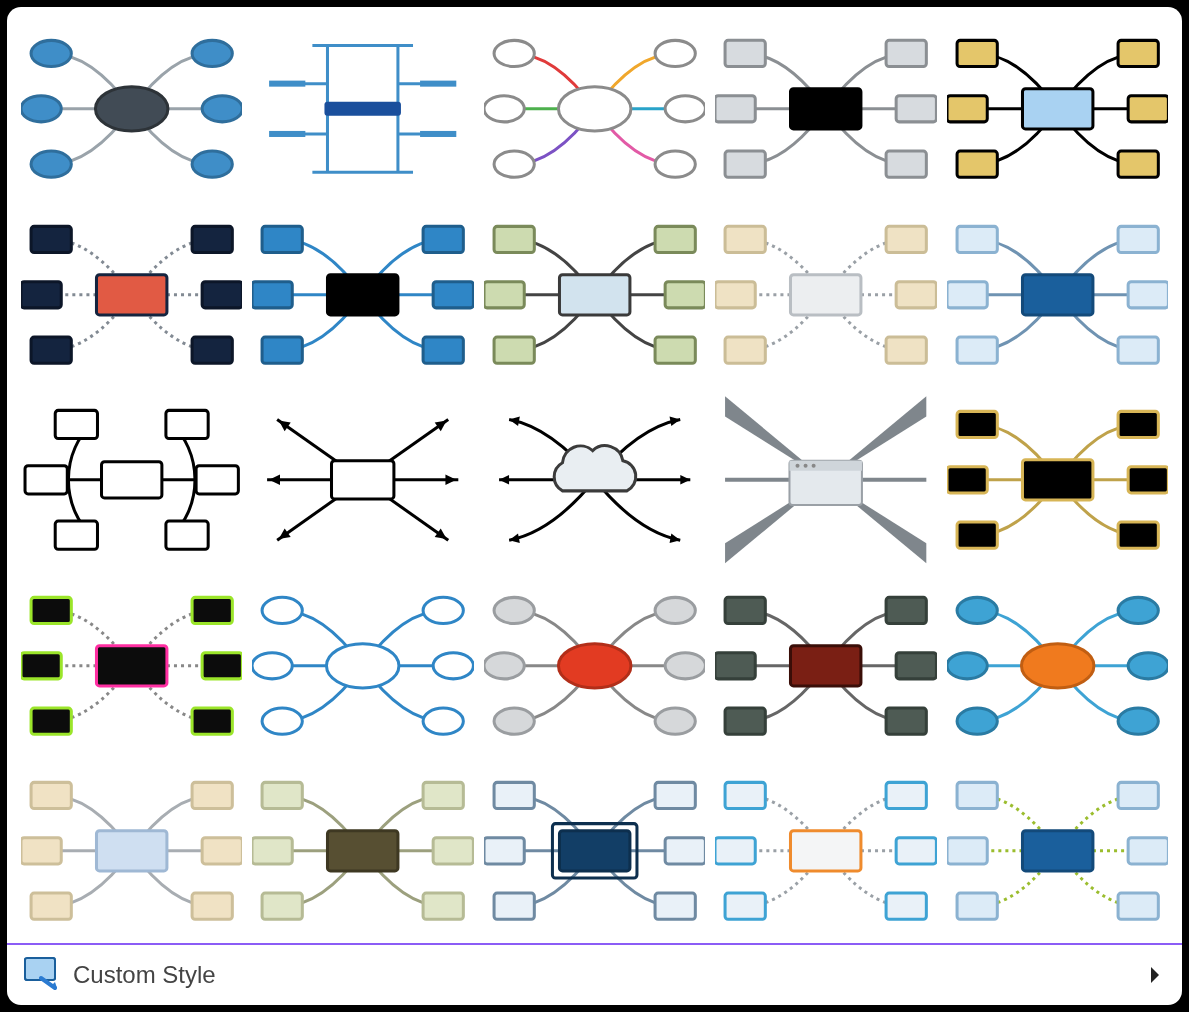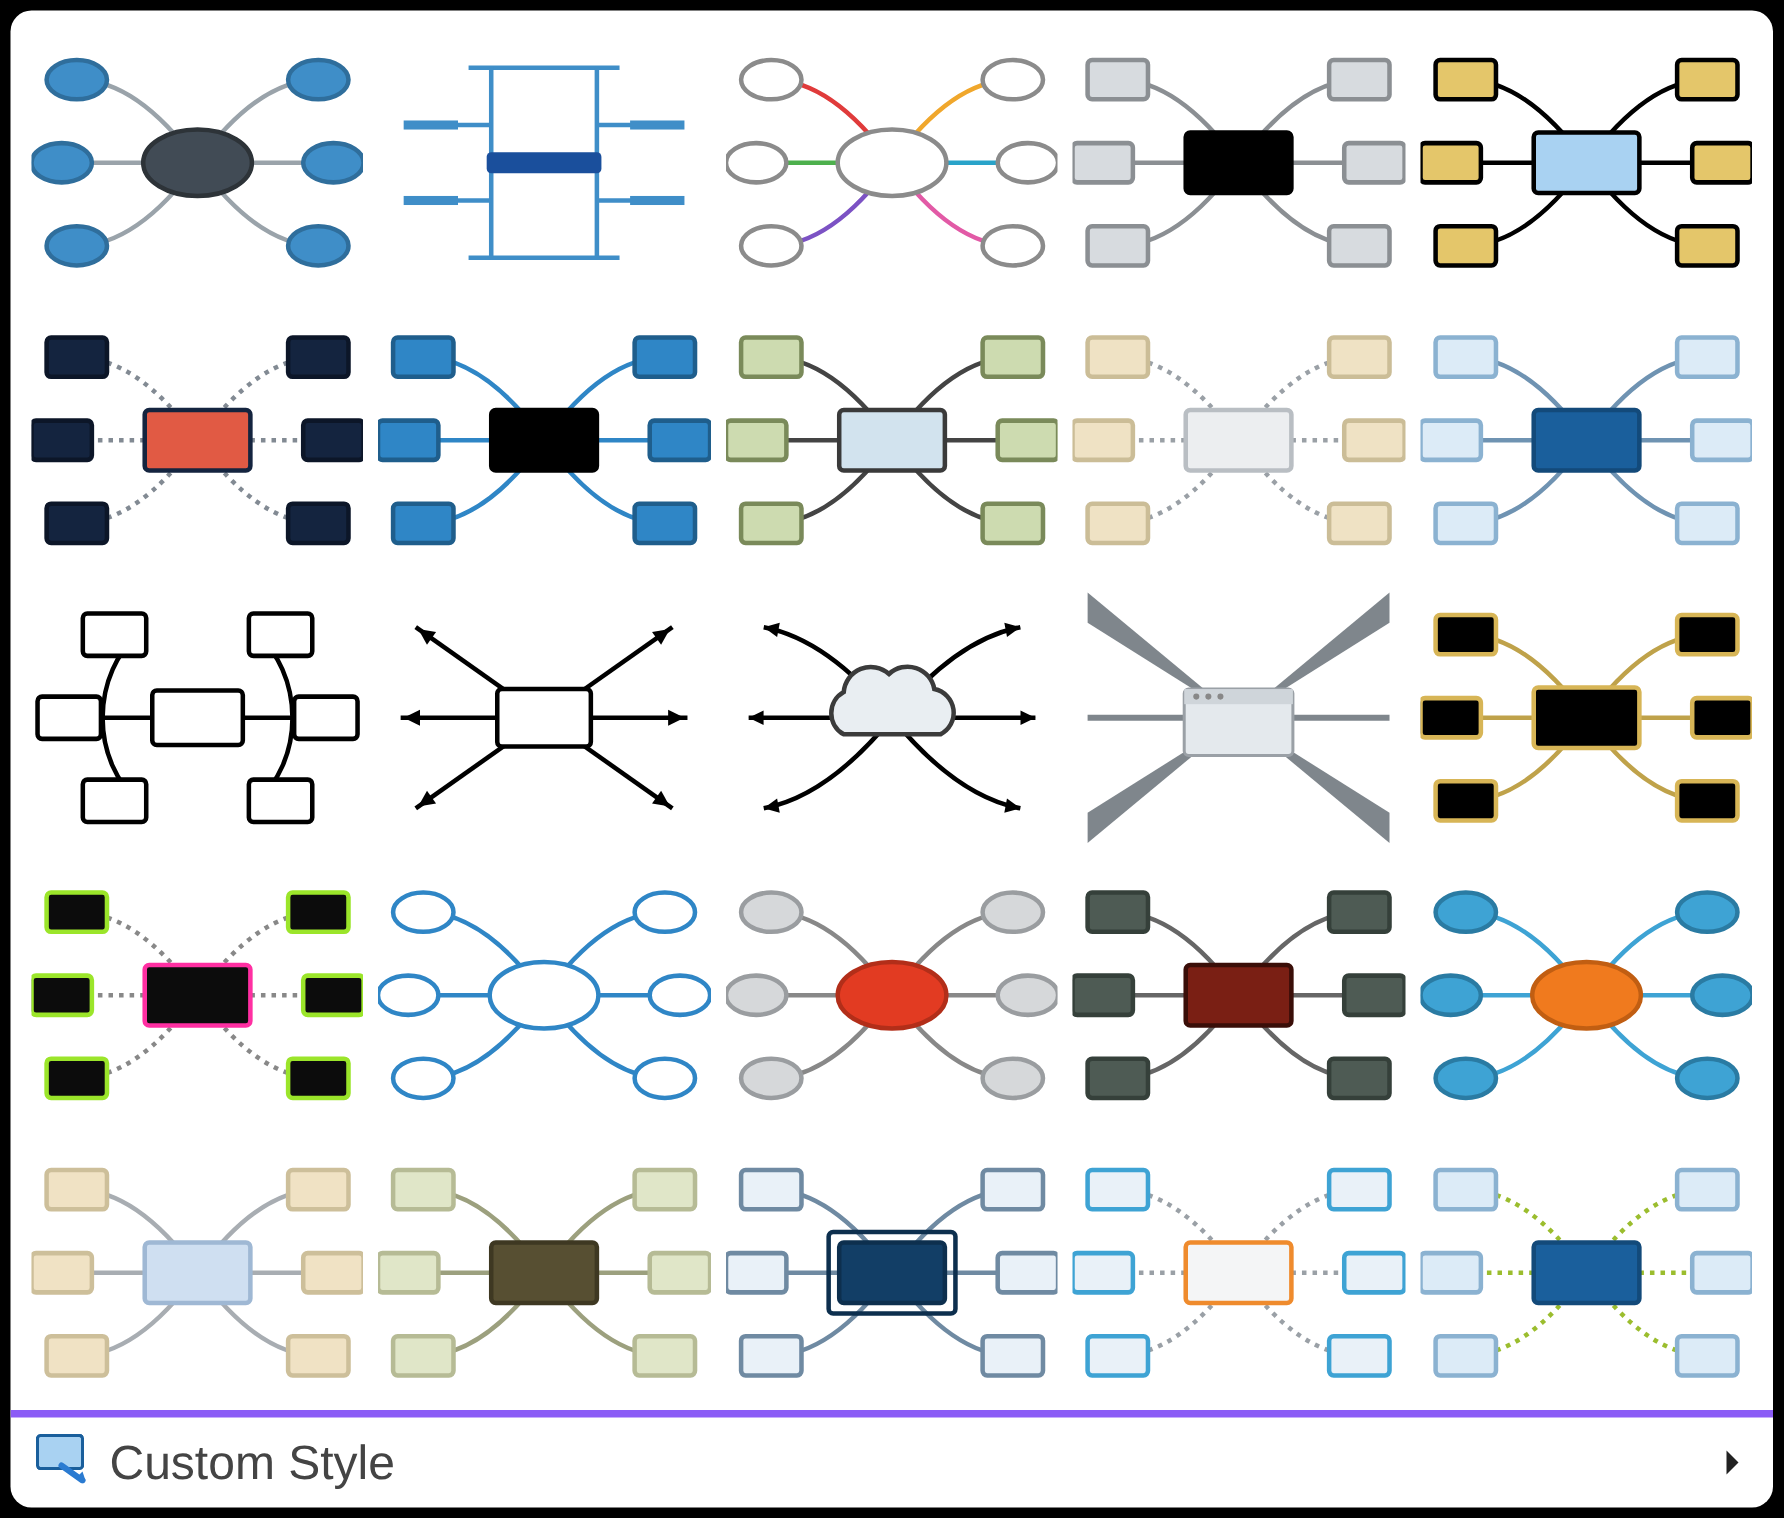--- a/index.html
+++ b/index.html
@@ -20,25 +20,25 @@
     padding:14px 14px 4px 14px;
     gap:10px;
   }
   .cell {
     position:relative;
     border-radius:4px;
   }
   .cell svg { width:100%; height:100%; display:block; }
   .footer {
     height:60px;
-    border-top:5px solid #8b5cf6;
+    border-top:2px solid #8b5cf6;
     display:flex; align-items:center;
     padding:0 18px 0 16px;
     gap:14px;
-    font-size:32px;
+    font-size:24px;
     color:#444;
   }
   .footer .spacer { flex:1; }
   .footer .chevron svg { width:18px; height:18px; display:block; }
 </style>
 </head>
 <body>
 
 <div class="panel">
   <div class="grid" id="grid">

